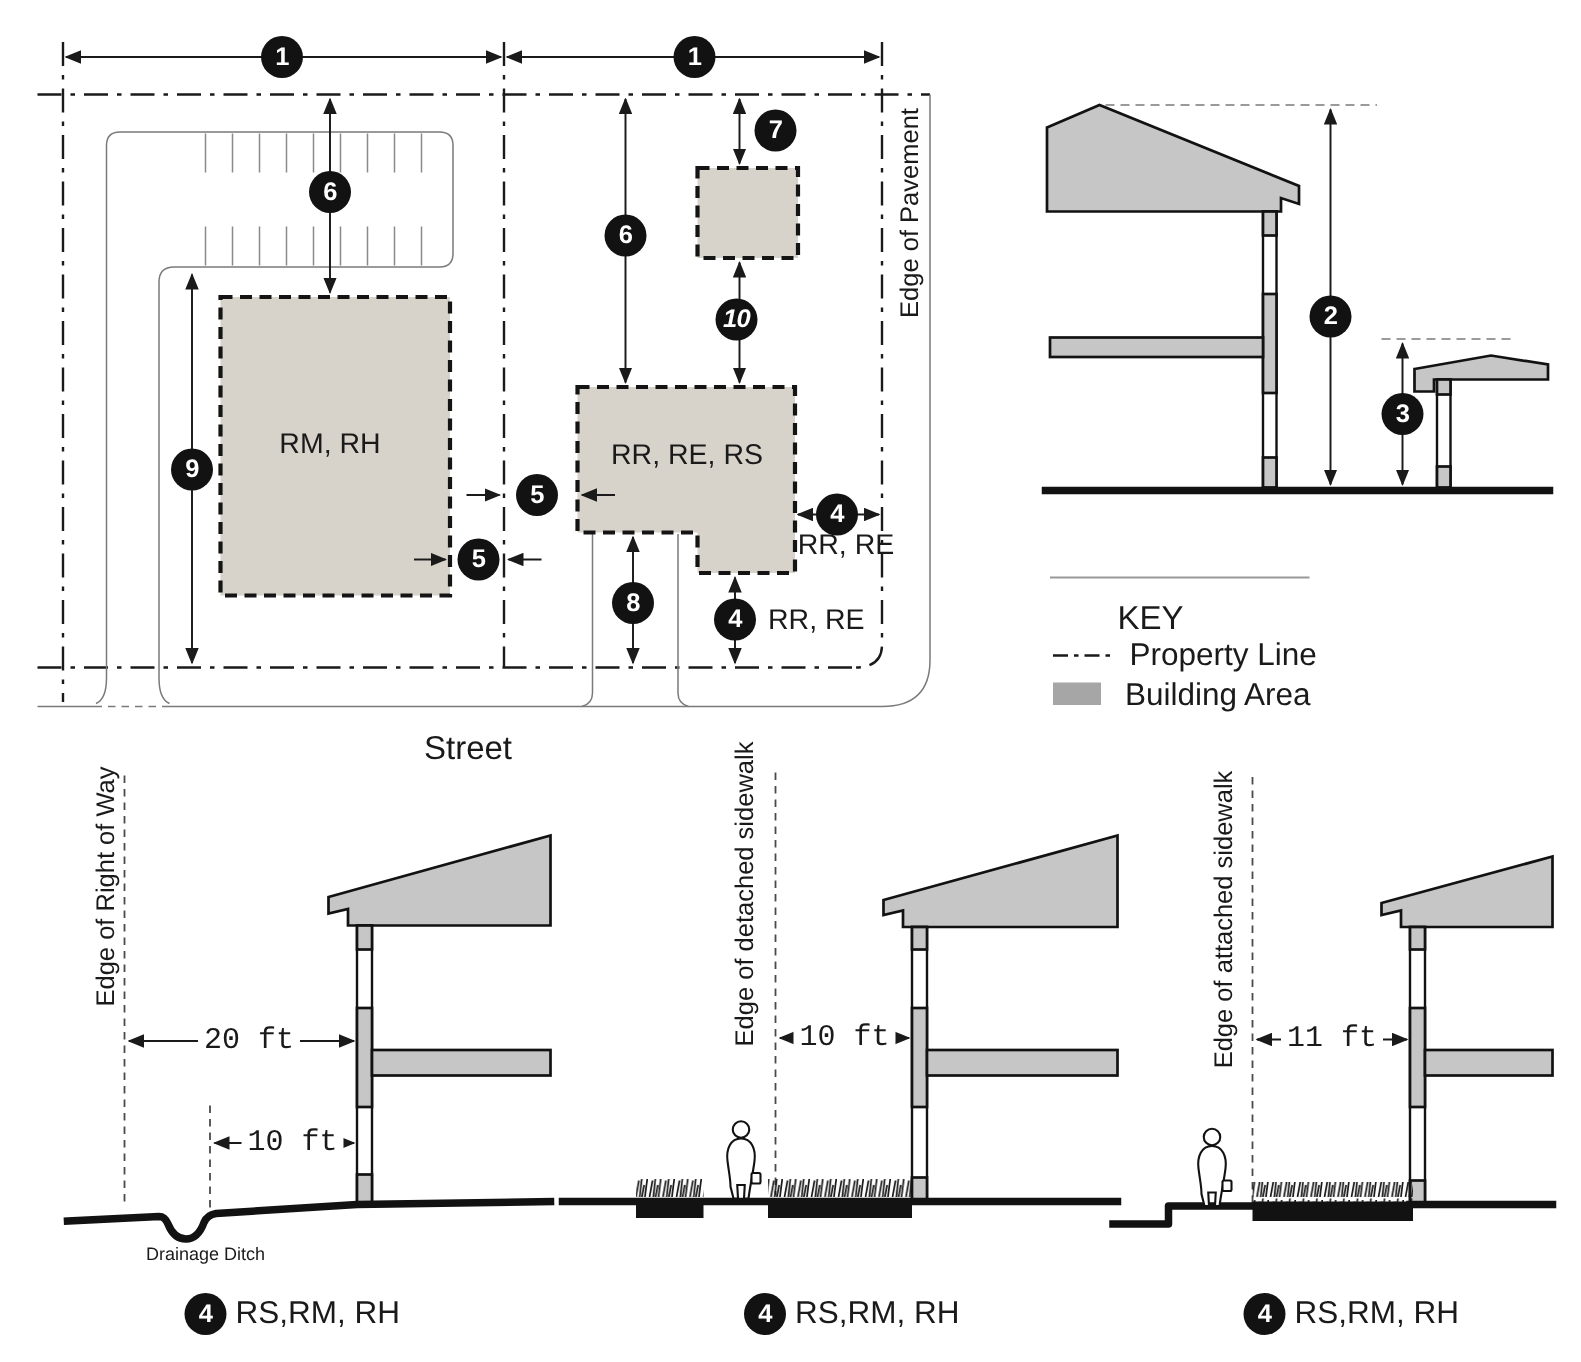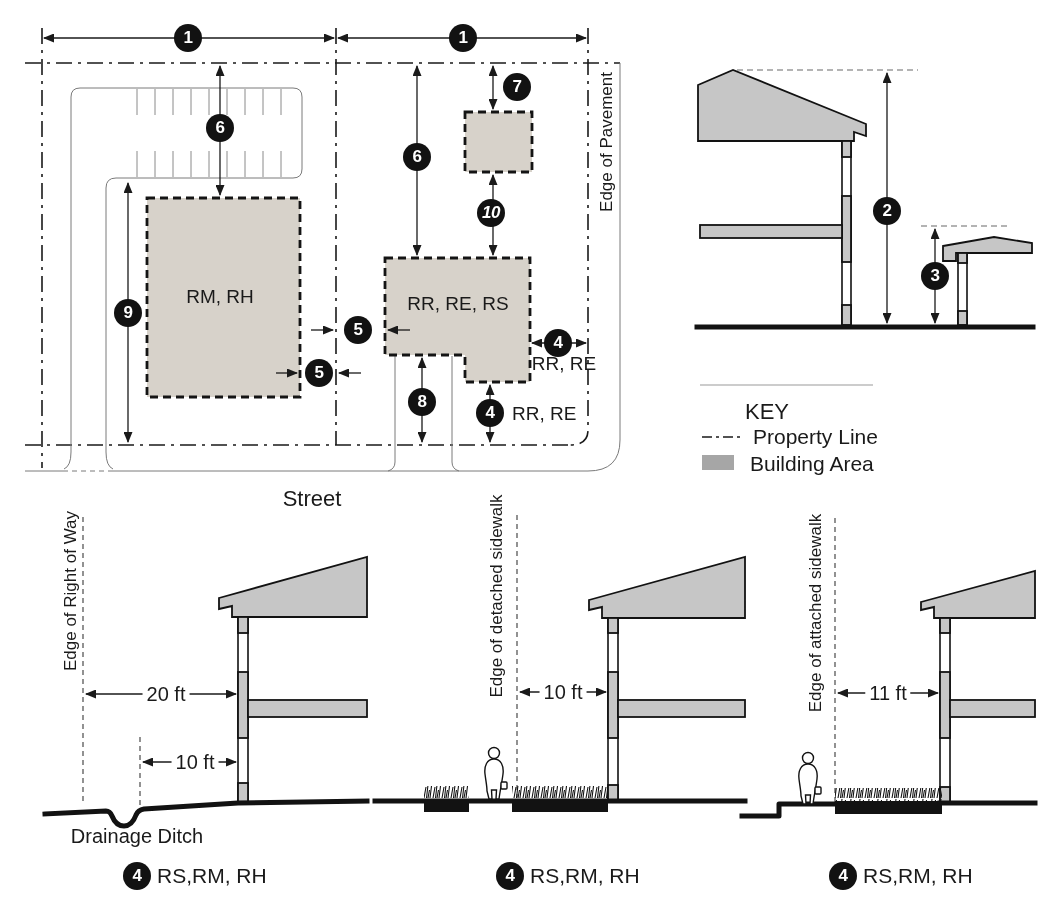--- a/index.html
+++ b/index.html
@@ -20,22 +20,22 @@
   .secf{fill:var(--section-fill,#c6c6c6);stroke:#121212;stroke-width:1.8;}
   .secw{fill:#ffffff;stroke:#121212;stroke-width:1.6;}
   .inkf{fill:#121212;stroke:none;}
   .kdiv{stroke:#999;stroke-width:1.2;fill:none;}
   .swatch{fill:var(--key-swatch,#a6a6a6);stroke:none;}
   .person-g{fill:#ffffff;stroke:#121212;stroke-width:1.4;}
   
   .lbl{position:absolute;transform:translate(-50%,-50%);white-space:nowrap;font-size:20px;}
   .lbl.left{transform:translate(0,-50%);}
   .lbl.rot{transform:translate(-50%,-50%) rotate(-90deg);}
-  .f22{font-size:22px;}.f21{font-size:21px;}.f19{font-size:19px;}.f17{font-size:17px;}.f16{font-size:20px;}
-  .dim-lbl{background:#fff;padding:0 4px;}
+  .f22{font-size:22px;}.f21{font-size:21px;}.f19{font-size:19px;}.f17{font-size:17px;}.f16{font-size:12px;}
+  .dim-lbl{background:#fff;padding:0 4px;font-family:Liberation Mono, monospace;}
   .badge{position:absolute;width:28px;height:28px;border-radius:50%;background:#121212;color:#fff;
          display:flex;align-items:center;justify-content:center;font-size:17px;font-weight:bold;
          transform:translate(-50%,-50%);letter-spacing:-0.5px;}
 </style>
 </head>
 <body>
 
 <div id="canvas">
 
 <svg width="1054" height="908" viewBox="0 0 1054 908">

